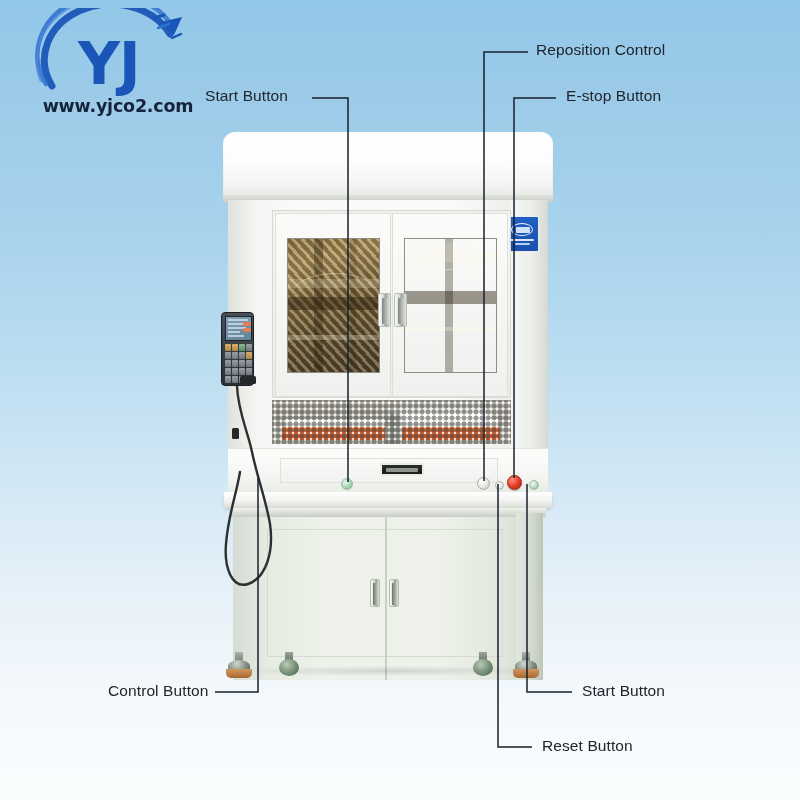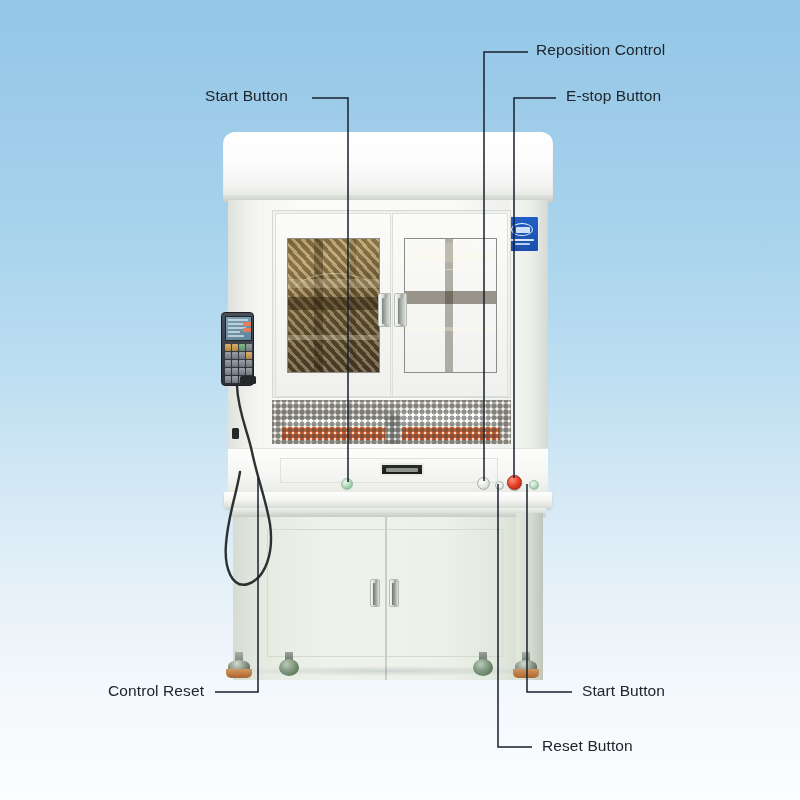--- a/index.html
+++ b/index.html
@@ -326,20 +326,37 @@
   .shadow-floor {
     position:absolute; left:226px; top:666px; width:325px; height:10px;
     background:radial-gradient(ellipse at center, rgba(90,110,120,.22), rgba(90,110,120,0) 72%);
   }
 </style>
 </head>
 <body>
 
 <div id="stage">
 
+  <div class="logo-wrap">
+    <svg class="logo-svg" width="190" height="95" viewBox="0 0 190 95">
+
+      <path d="M30 78 A 62 52 0 0 1 148 26" fill="none" stroke="#1a56b8" stroke-width="7" stroke-linecap="round" opacity="0.95"></path>
+      <path d="M24 76 A 68 58 0 0 1 150 18" fill="none" stroke="#2f6fd0" stroke-width="4.5" stroke-linecap="round" opacity="0.85"></path>
+      <path d="M19 73 A 74 63 0 0 1 146 12" fill="none" stroke="#4b86dd" stroke-width="2.6" stroke-linecap="round" opacity="0.7"></path>
+
+      <path d="M139 14 L160 9 L152 27 Z" fill="#1a56b8"></path>
+
+      <path d="M132 10 L142 7" stroke="#1a56b8" stroke-width="3" stroke-linecap="round"></path>
+      <path d="M136 20 L147 16" stroke="#2f6fd0" stroke-width="2.4" stroke-linecap="round"></path>
+      <path d="M150 30 L159 26" stroke="#1a56b8" stroke-width="2.4" stroke-linecap="round"></path>
+
+      <text x="56" y="76" font-family="'DejaVu Sans','Liberation Sans',sans-serif" font-size="58" font-weight="bold" fill="#1a56b8" letter-spacing="-1">YJ</text>
+    </svg>
+    <div class="logo-url">www.yjco2.com</div>
+  </div>
 
   <div id="machine">
 
     <div class="cowl"></div>
     <div class="cowl-edge"></div>
 
     <div class="body">
       <div class="body-left-pillar"></div>
       <div class="body-right-pillar"></div>
 
@@ -486,19 +503,19 @@
       <path d="M532 747 L498 747 L498 484"></path>
     </g>
   </svg>
 
   <div class="callout" style="left:205px; top:87px;">Start Button</div>
 
   <div class="callout" style="left:536px; top:41px;">Reposition Control</div>
 
   <div class="callout" style="left:566px; top:87px;text-align:center;">E-stop Button</div>
 
-  <div class="callout" style="left:108px; top:682px;">Control Reset</div>
+  <div class="callout" style="left:108px; top:682px;">Control Button</div>
 
   <div class="callout" style="left:582px; top:682px;">Start Button</div>
 
   <div class="callout" style="left:542px; top:737px;">Reset Button</div>
 
 </div>
 
 </body></html>

